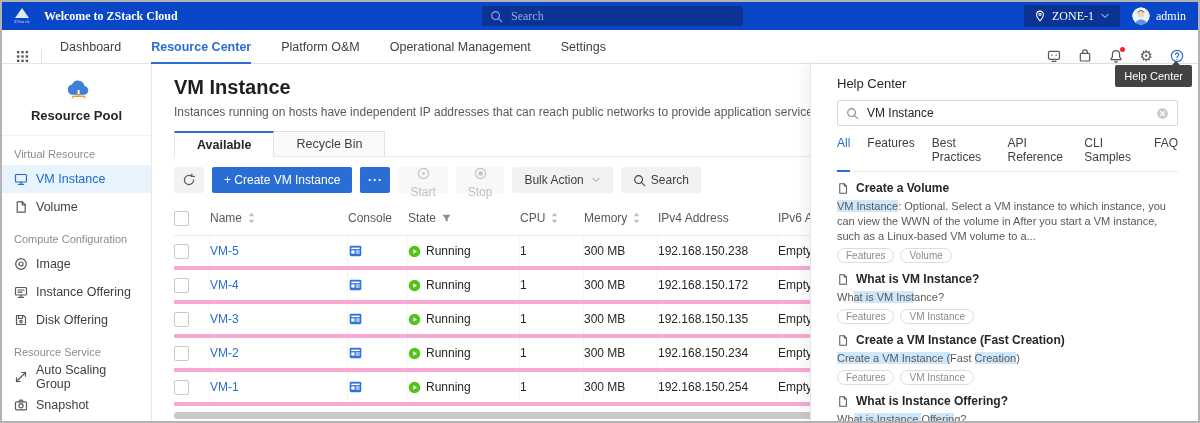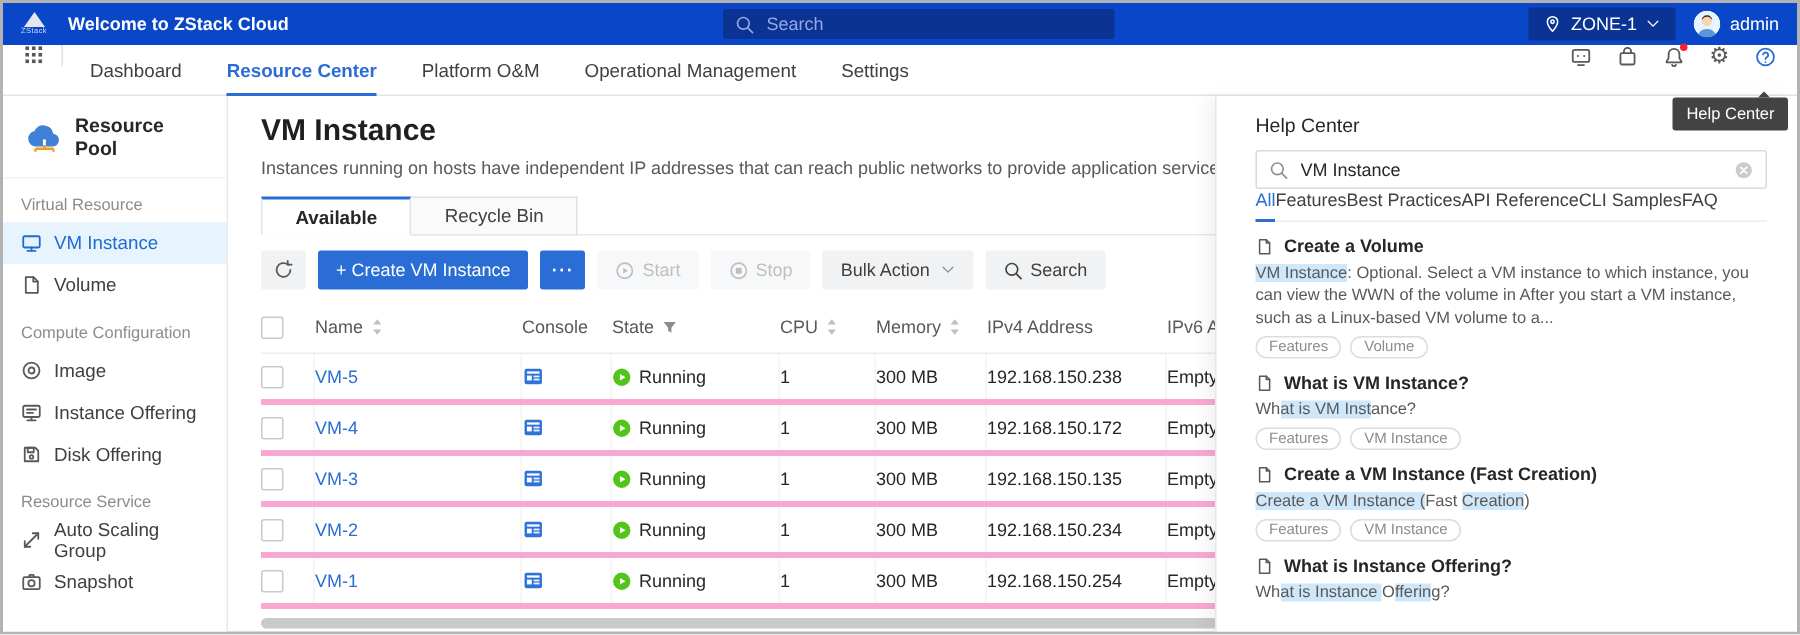--- a/index.html
+++ b/index.html
@@ -1,50 +1,50 @@
 <!DOCTYPE html>
 <html><head>
 <meta charset="utf-8">
 <style>
   html,body{margin:0;padding:0;}
   body{width:1200px;height:423px;font-family:"Liberation Sans",sans-serif;background:#fff;}
   .screen{position:relative;width:1200px;height:423px;box-sizing:border-box;border:2px solid #b3b3b3;overflow:hidden;background:#fff;}
 
   
-  .topbar{height:28px;background:#0a47c8;display:flex;align-items:center;padding:0 12px;box-sizing:border-box;color:#fff;position:relative;}
+  .topbar{height:28px;background:#0a47c8;display:flex;align-items:center;padding:0 12px;box-sizing:border-box;color:#fff;position:relative;font-family:Liberation Serif, serif;}
   .logo{display:flex;flex-direction:column;align-items:center;margin-right:14px;line-height:1;}
   .logo-tri{width:0;height:0;border-left:7px solid transparent;border-right:7px solid transparent;border-bottom:10px solid #e3e6ee;}
   .logo-label{font-size:5px;color:#cdd9f6;margin-top:1px;letter-spacing:.3px;}
   .welcome{font-size:12px;font-weight:bold;}
   .top-search{position:absolute;left:480px;top:4px;width:245px;height:20px;background:#0a3394;border-radius:2px;display:flex;align-items:center;padding:0 8px;gap:6px;color:#93a9e3;}
   .top-search input{flex:1;background:transparent;border:none;outline:none;color:#dfe8ff;font-size:12px;font-family:inherit;}
   .top-search input::placeholder{color:#93a9e3;}
   .top-right{margin-left:auto;display:flex;align-items:center;gap:12px;}
   .zone{display:flex;align-items:center;gap:6px;background:#0a3394;height:22px;padding:0 10px;border-radius:2px;font-size:12px;cursor:pointer;}
   .admin-wrap{display:flex;align-items:center;gap:6px;font-size:12px;cursor:pointer;}
   .avatar{width:18px;height:18px;border-radius:50%;overflow:hidden;display:inline-flex;}
 
   
-  .nav{height:34px;background:#fff;border-bottom:1px solid #e4e4e4;display:flex;align-items:flex-start;padding:0 14px;box-sizing:border-box;}
+  .nav{height:34px;background:#fff;border-bottom:1px solid #e4e4e4;display:flex;align-items:flex-end;padding:0 14px;box-sizing:border-box;}
   .nav-grid{color:#595959;display:flex;margin-right:12px;cursor:pointer;}
   .nav-sep{width:1px;height:14px;background:#e0e0e0;margin-right:18px;}
   .nav-items{display:flex;height:100%;}
   .nav-item{font-size:12.5px;color:#404040;margin-right:30px;height:34px;display:flex;align-items:center;position:relative;cursor:pointer;}
   .nav-item.active{color:#2a6dd4;font-weight:bold;}
   .nav-item.active::after{content:"";position:absolute;left:0;right:0;bottom:0;height:2px;background:#2a6dd4;}
   .nav-icons{margin-left:auto;display:flex;align-items:center;gap:17px;color:#595959;}
   .nav-icons .nicon{display:flex;cursor:pointer;}
   .nav-icons .help-on{color:#2a6dd4;}
   .bell-wrap{position:relative;display:flex;cursor:pointer;}
   .bell-dot{position:absolute;top:-2px;right:-2px;width:5px;height:5px;border-radius:50%;background:#f5222d;}
 
   
   .body-row{display:flex;height:361px;position:relative;}
   .sidebar{width:150px;box-sizing:border-box;border-right:1px solid #e8e8e8;background:#fff;flex:none;}
-  .side-head{display:flex;align-items:center;gap:8px;padding:12px 12px 12px;border-bottom:1px solid #f2f2f2;}
+  .side-head{display:flex;align-items:center;gap:8px;padding:12px 12px 12px;border-bottom:1px solid #f2f2f2;flex-direction:column;}
   .side-head-title{font-size:13px;color:#262626;font-weight:bold;}
   .side-label{font-size:11px;color:#8c8c8c;padding:12px 12px 5px;}
   .side-item{display:flex;align-items:center;gap:8px;height:28px;padding:0 12px;font-size:12.5px;color:#404040;cursor:pointer;}
   .side-item .ico{color:#595959;display:flex;}
   .side-item.active{background:#e7f3fd;color:#1f6bd0;}
   .side-item.active .ico{color:#1f6bd0;}
 
   
   .main{flex:1;padding:12px 0 0 22px;box-sizing:border-box;min-width:0;overflow:hidden;}
   .page-title{font-size:20px;font-weight:bold;color:#1f1f1f;margin:0 0 6px;}
@@ -54,21 +54,21 @@
   .tabs::after{content:"";position:absolute;left:0;right:0;bottom:0;height:1px;background:#e8e8e8;}
   .tab{height:26px;box-sizing:border-box;padding:0 22px;display:flex;align-items:center;font-size:12.5px;border:1px solid #e2e2e2;background:#fafafa;color:#404040;cursor:pointer;position:relative;}
   .tab + .tab{border-left:none;}
   .tab.active{background:#fff;border-top:2px solid #2a6dd4;border-bottom:1px solid #fff;font-weight:bold;color:#262626;z-index:1;}
   .toolbar{display:flex;align-items:center;gap:8px;margin:10px 0 8px;}
   .btn{height:26px;box-sizing:border-box;display:inline-flex;align-items:center;gap:5px;padding:0 12px;border-radius:2px;font-size:12px;background:#f1f2f4;color:#404040;border:none;cursor:pointer;font-family:inherit;}
   .btn .ico{display:flex;}
   .btn.icon-only{width:30px;padding:0;justify-content:center;color:#595959;}
   .btn.primary{background:#2a6dd4;color:#fff;}
   .btn.more{width:30px;padding:0;justify-content:center;background:#2a6dd4;color:#fff;font-weight:bold;letter-spacing:1px;}
-  .btn[disabled]{color:#bfbfbf;background:#f7f8fa;cursor:default;}
+  .btn[disabled]{color:#bfbfbf;background:#f7f8fa;cursor:default;flex-direction:column;}
   .btn .chev{margin-left:2px;color:#8c8c8c;display:flex;}
 
   .t-head,.t-row{display:flex;align-items:center;}
   .t-head{height:34px;color:#595959;font-size:12px;border-bottom:1px solid #ececec;}
   .t-row{height:30px;font-size:12px;color:#262626;border-bottom:4px solid #f9a8d4;}
   .cell{padding-right:8px;display:flex;align-items:center;gap:5px;box-sizing:border-box;height:100%;}
   .t-row .cell{border-right:1px solid #f4f4f4;}
   .t-row .cell:last-child{border-right:none;}
   .c-check{width:36px;justify-content:flex-start;}
   .c-name{width:138px;}
@@ -83,21 +83,21 @@
   .sort{display:flex;}
   .hscroll{height:7px;background:#c9c9c9;border-radius:4px;margin:6px 16px 0 0;cursor:pointer;}
   .t-footer{font-size:12px;color:#595959;margin-top:11px;}
 
   
   .help-panel{position:absolute;top:0;right:0;width:388px;height:100%;box-sizing:border-box;background:#fff;border-left:1px solid #e6e6e6;box-shadow:-6px 0 10px rgba(0,0,0,.05);padding:12px 20px 0 26px;overflow:hidden;z-index:10;}
   .hp-title{font-size:13px;color:#262626;margin:0 0 9px;font-weight:normal;}
   .hp-search{height:26px;box-sizing:border-box;border:1px solid #d9d9d9;border-radius:2px;display:flex;align-items:center;padding:0 8px;gap:6px;color:#8c8c8c;}
   .hp-search input{flex:1;border:none;outline:none;font-size:12px;color:#262626;font-family:inherit;background:transparent;}
   .hp-search .clear{display:flex;cursor:pointer;}
-  .hp-tabs{display:flex;gap:0;margin-top:0;border-bottom:1px solid #ececec;}
+  .hp-tabs{display:flex;gap:17px;margin-top:10px;border-bottom:1px solid #ececec;}
   .hp-tab{font-size:12px;color:#404040;padding-bottom:7px;cursor:pointer;position:relative;}
   .hp-tab.active{color:#2a6dd4;}
   .hp-tab.active::after{content:"";position:absolute;left:0;right:0;bottom:-1px;height:2px;background:#2a6dd4;}
   .hr{margin-top:9px;}
   .hr-title{display:flex;align-items:center;gap:7px;font-size:12px;color:#262626;font-weight:bold;cursor:pointer;}
   .hr-title .ico{color:#595959;display:flex;}
   .hr-body{font-size:11px;color:#595959;line-height:15px;margin:4px 0 4px;}
   .hl{background:#cfe7fa;}
   .hr-tags{display:flex;gap:6px;}
   .tag{font-size:10px;color:#8c8c8c;border:1px solid #dcdcdc;border-radius:9px;padding:1px 8px;background:#fff;}

